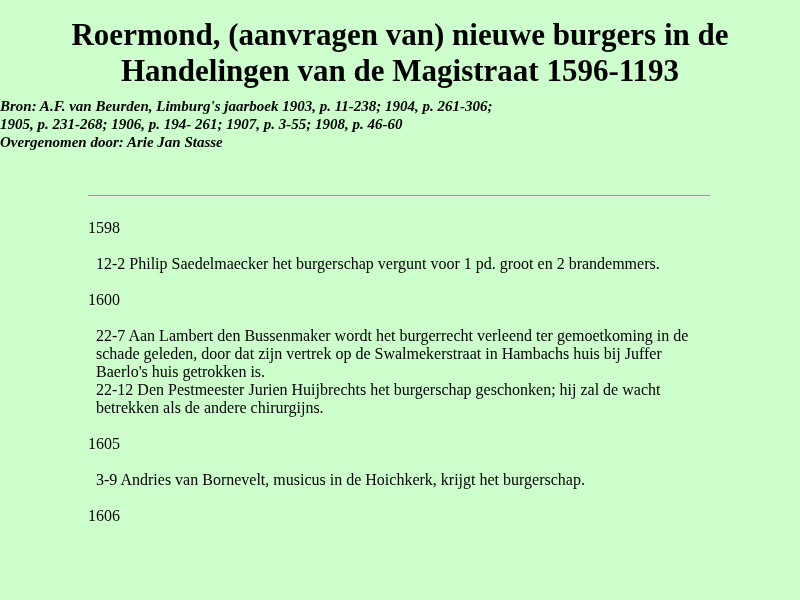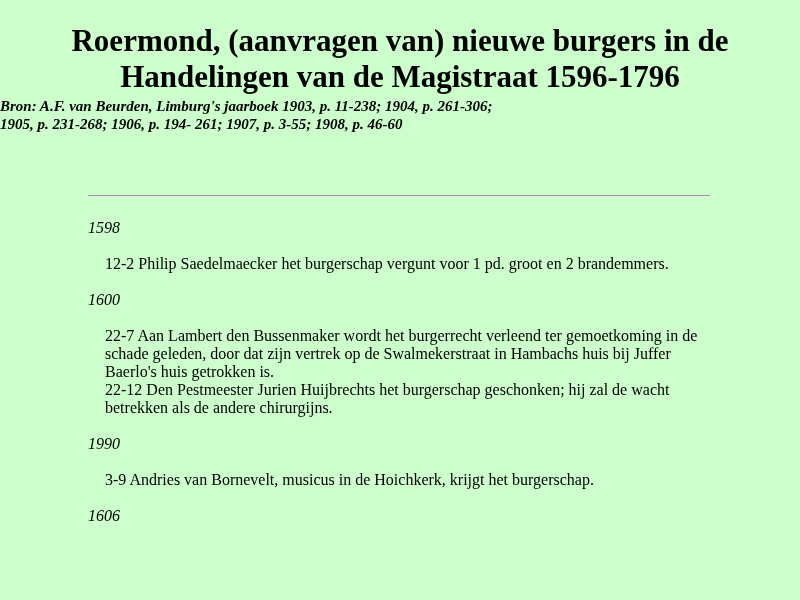--- a/index.html
+++ b/index.html
@@ -14,21 +14,21 @@
   }
   .page {
     position: relative;
     width: 800px;
     height: 600px;
     overflow: hidden;
   }
   h1 {
     margin: 0;
     position: absolute;
-    top: 23px;
+    top: 17px;
     left: 0;
     width: 800px;
     text-align: center;
     font-size: 31px;
     line-height: 36px;
     font-weight: bold;
   }
   .source {
     position: absolute;
     top: 97px;
@@ -53,54 +53,55 @@
     height: 0;
   }
   .content {
     position: absolute;
     top: 219px;
     left: 88px;
     width: 625px;
     font-size: 16px;
     line-height: 18px;
   }
-  .year { margin: 0 0 18px 0; font-style: italic; }
-  .entries { margin: 0 0 18px 17px; }
+  .year { margin: 0 0 18px 0; }
+  .entries { margin: 0 0 18px 8px; }
   .entry { display: block; }
 </style>
 </head>
 <body>
 
 <div class="page">
   <h1>
     <span>Roermond, (aanvragen van) nieuwe burgers in de</span><br>
-    <span>Handelingen van de Magistraat 1596-1796</span>
+    <span>Handelingen van de Magistraat 1596-1193</span>
   </h1>
 
   <div class="source">
     <div>Bron: A.F. van Beurden, Limburg's jaarboek 1903, p. 11-238; 1904, p. 261-306;</div>
     <div>1905, p. 231-268; 1906, p. 194- 261; 1907, p. 3-55; 1908, p. 46-60</div>
+    <div>Overgenomen door: Arie Jan Stasse</div>
   </div>
 
   <hr class="rule">
 
   <div class="content">
 
     <div class="year">1598</div>
     <div class="entries">
       <span class="entry">12-2 Philip Saedelmaecker het burgerschap vergunt voor 1 pd. groot en 2 brandemmers.</span>
     </div>
 
     <div class="year">1600</div>
     <div class="entries">
       <span class="entry">22-7 Aan Lambert den Bussenmaker wordt het burgerrecht verleend ter gemoetkoming in de schade geleden, door dat zijn vertrek op de Swalmekerstraat in Hambachs huis bij Juffer Baerlo's huis getrokken is.</span>
       <span class="entry">22-12 Den Pestmeester Jurien Huijbrechts het burgerschap geschonken; hij zal de wacht betrekken als de andere chirurgijns.</span>
     </div>
 
-    <div class="year">1990</div>
+    <div class="year">1605</div>
     <div class="entries">
       <span class="entry">3-9 Andries van Bornevelt, musicus in de Hoichkerk, krijgt het burgerschap.</span>
     </div>
 
     <div class="year">1606</div>
 
   </div>
 </div>
 
 </body></html>

